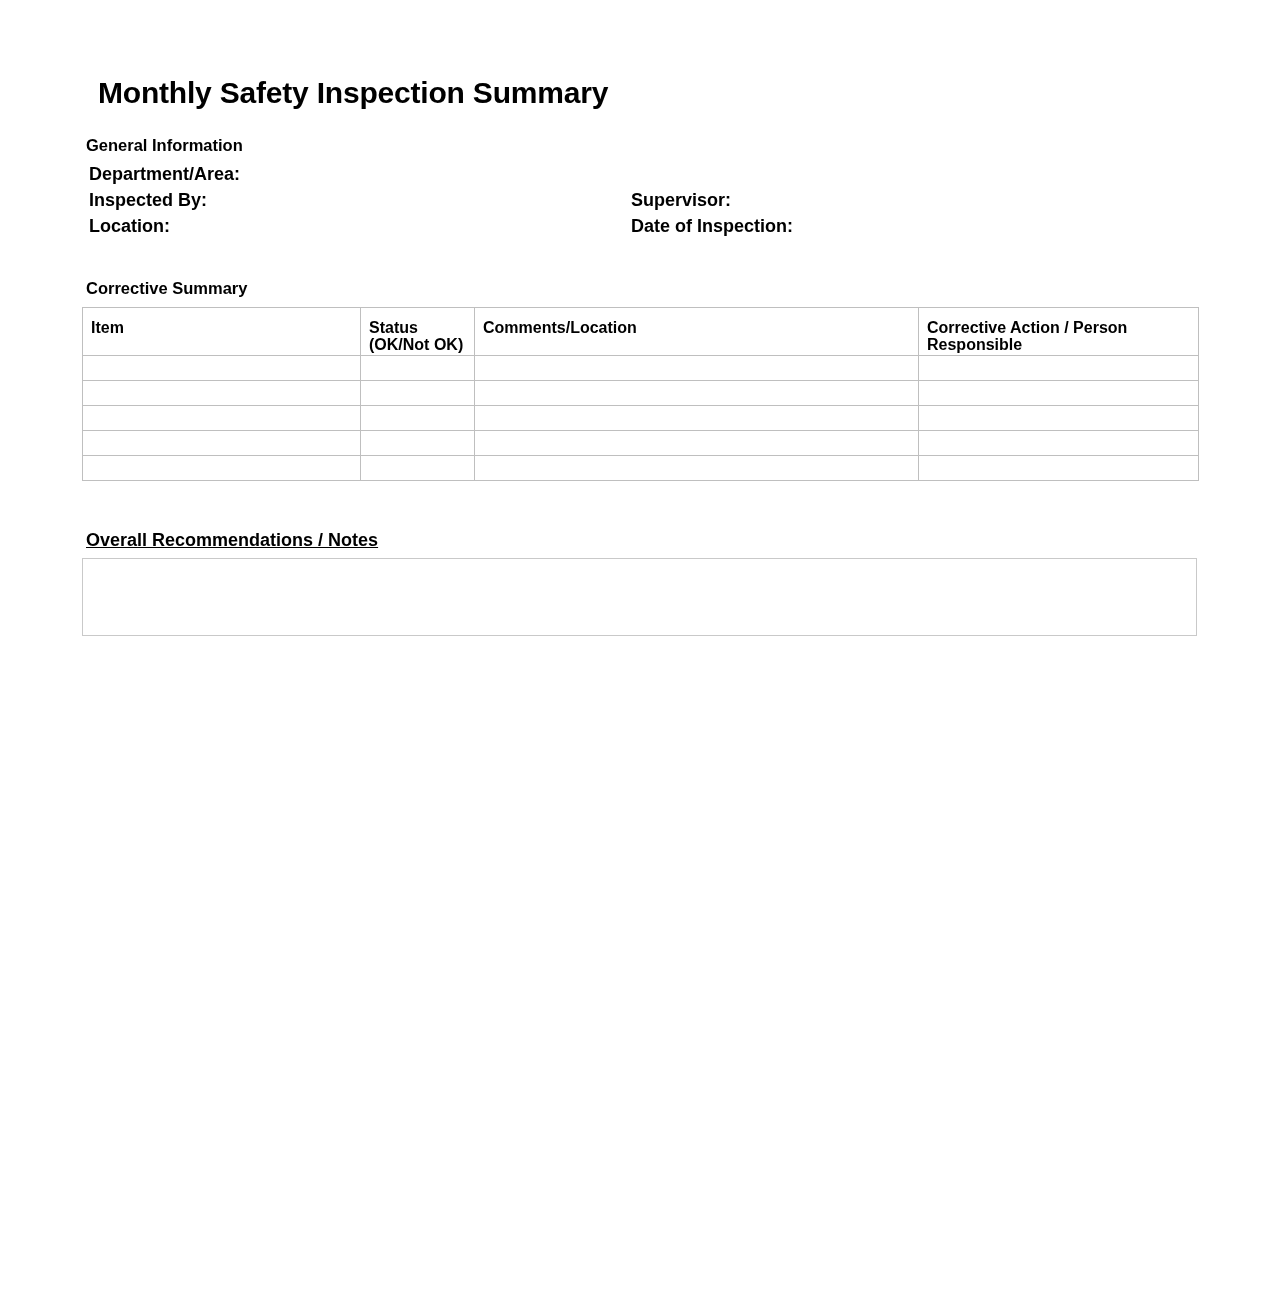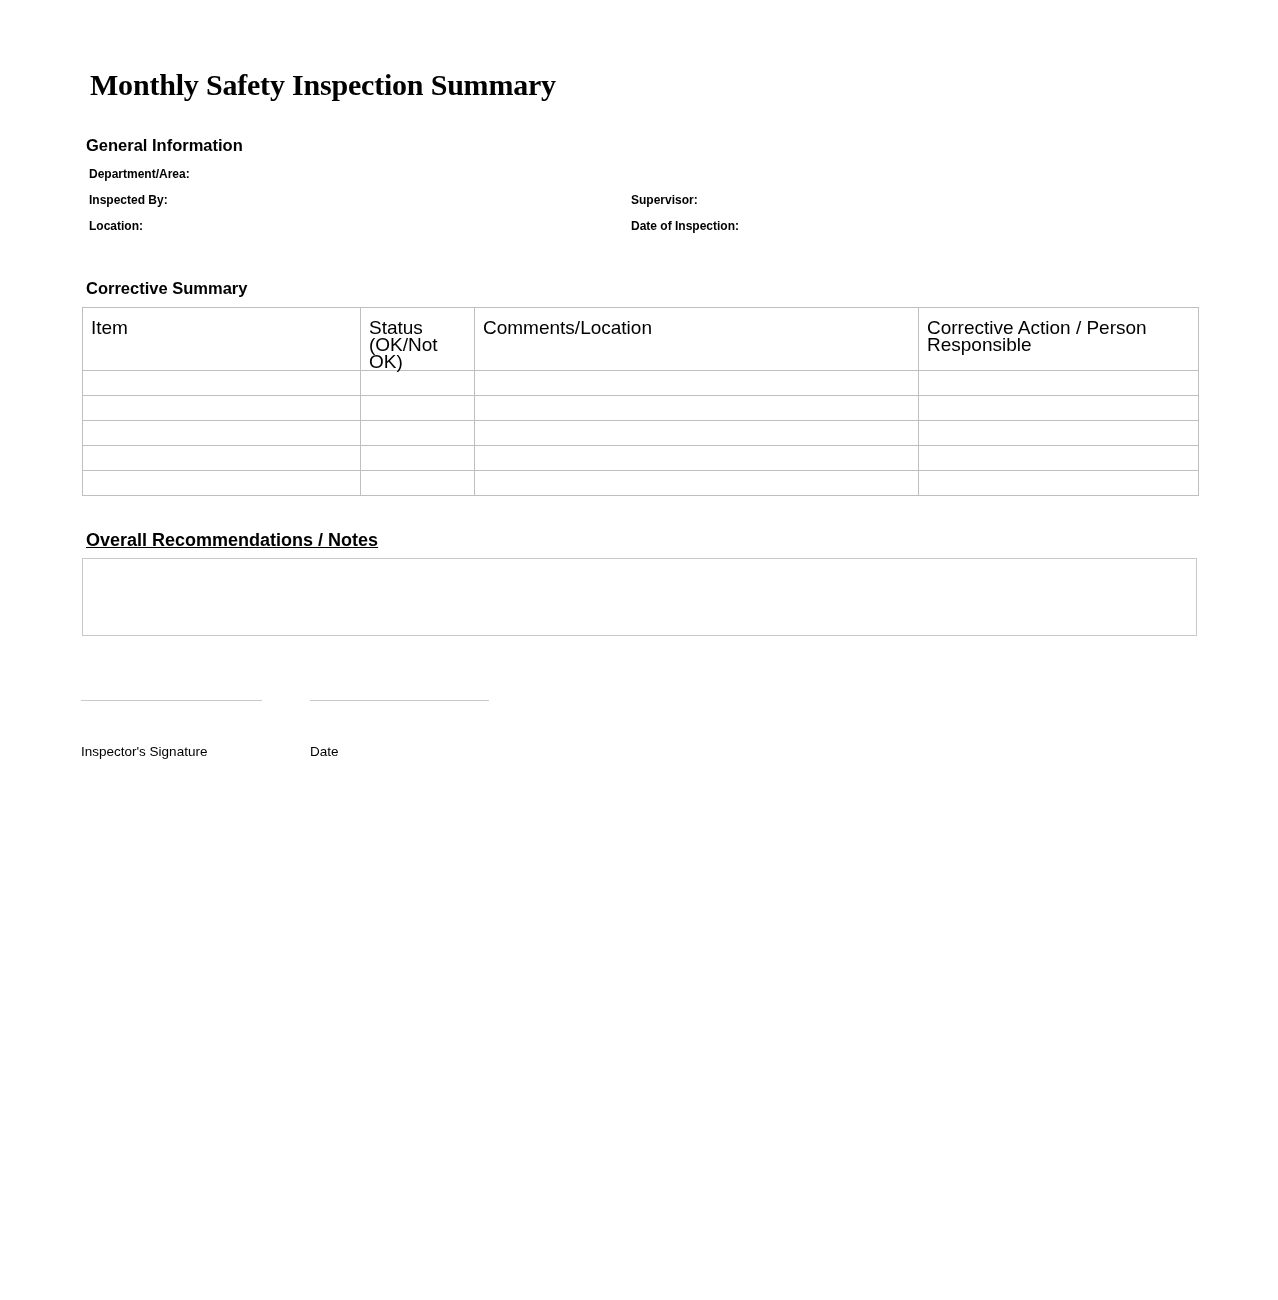--- a/index.html
+++ b/index.html
@@ -22,23 +22,22 @@
     padding: 0;
   }
   .doc-title {
     position: absolute;
     left: 82px;
     top: 58px;
     font-size: 30px;
     font-weight: bold;
     letter-spacing: -0.2px;
     line-height: 38px;
-    margin: 8px;
-    white-space: nowrap;
-    font-family: Liberation Serif, serif;
+    margin: 16px;
+    white-space: nowrap;
   }
   .section-heading {
     position: absolute;
     left: 82px;
     font-size: 16.5px;
     font-weight: bold;
     line-height: 20px;
     margin: 4px;
     white-space: nowrap;
   }
@@ -57,21 +56,21 @@
     left: 89px;
     top: 165px;
     width: 1100px;
   }
   .info-row {
     display: flex;
     height: 26px;
     align-items: flex-start;
   }
   .info-cell {
-    font-size: 12px;
+    font-size: 18px;
     font-weight: bold;
     line-height: 18px;
     white-space: nowrap;
   }
   .info-cell.left  { width: 542px; }
   .info-cell.right { width: 540px; }
 
   
   .summary-table {
     position: absolute;
@@ -82,22 +81,22 @@
     table-layout: fixed;
   }
   .summary-table th,
   .summary-table td {
     border: 1px solid #bfbfbf;
     padding: 0;
     vertical-align: top;
   }
   .summary-table th {
     text-align: left;
-    font-size: 19px;
-    font-weight: normal;
+    font-size: 16px;
+    font-weight: bold;
     line-height: 17px;
     padding: 11px 8px 0 8px;
     height: 48px;
     box-sizing: border-box;
   }
   .summary-table td {
     height: 24px;
   }
   .col-item    { width: 278px; }
   .col-status  { width: 114px; }
@@ -227,24 +226,14 @@
         <td></td>
         <td></td>
       </tr>
     </tbody>
   </table>
 
   <h2 class="section-heading" id="notes-heading">Overall Recommendations / Notes</h2>
 
   <div class="notes-box"></div>
 
-  <div class="sig-area">
-    <div class="sig-lines">
-      <div class="sig-line one"></div>
-      <div class="sig-line two"></div>
-    </div>
-    <div class="sig-labels">
-      <div class="sig-label one">Inspector's Signature</div>
-      <div class="sig-label two">Date</div>
-    </div>
-  </div>
 
 </div>
 
 </body></html>

